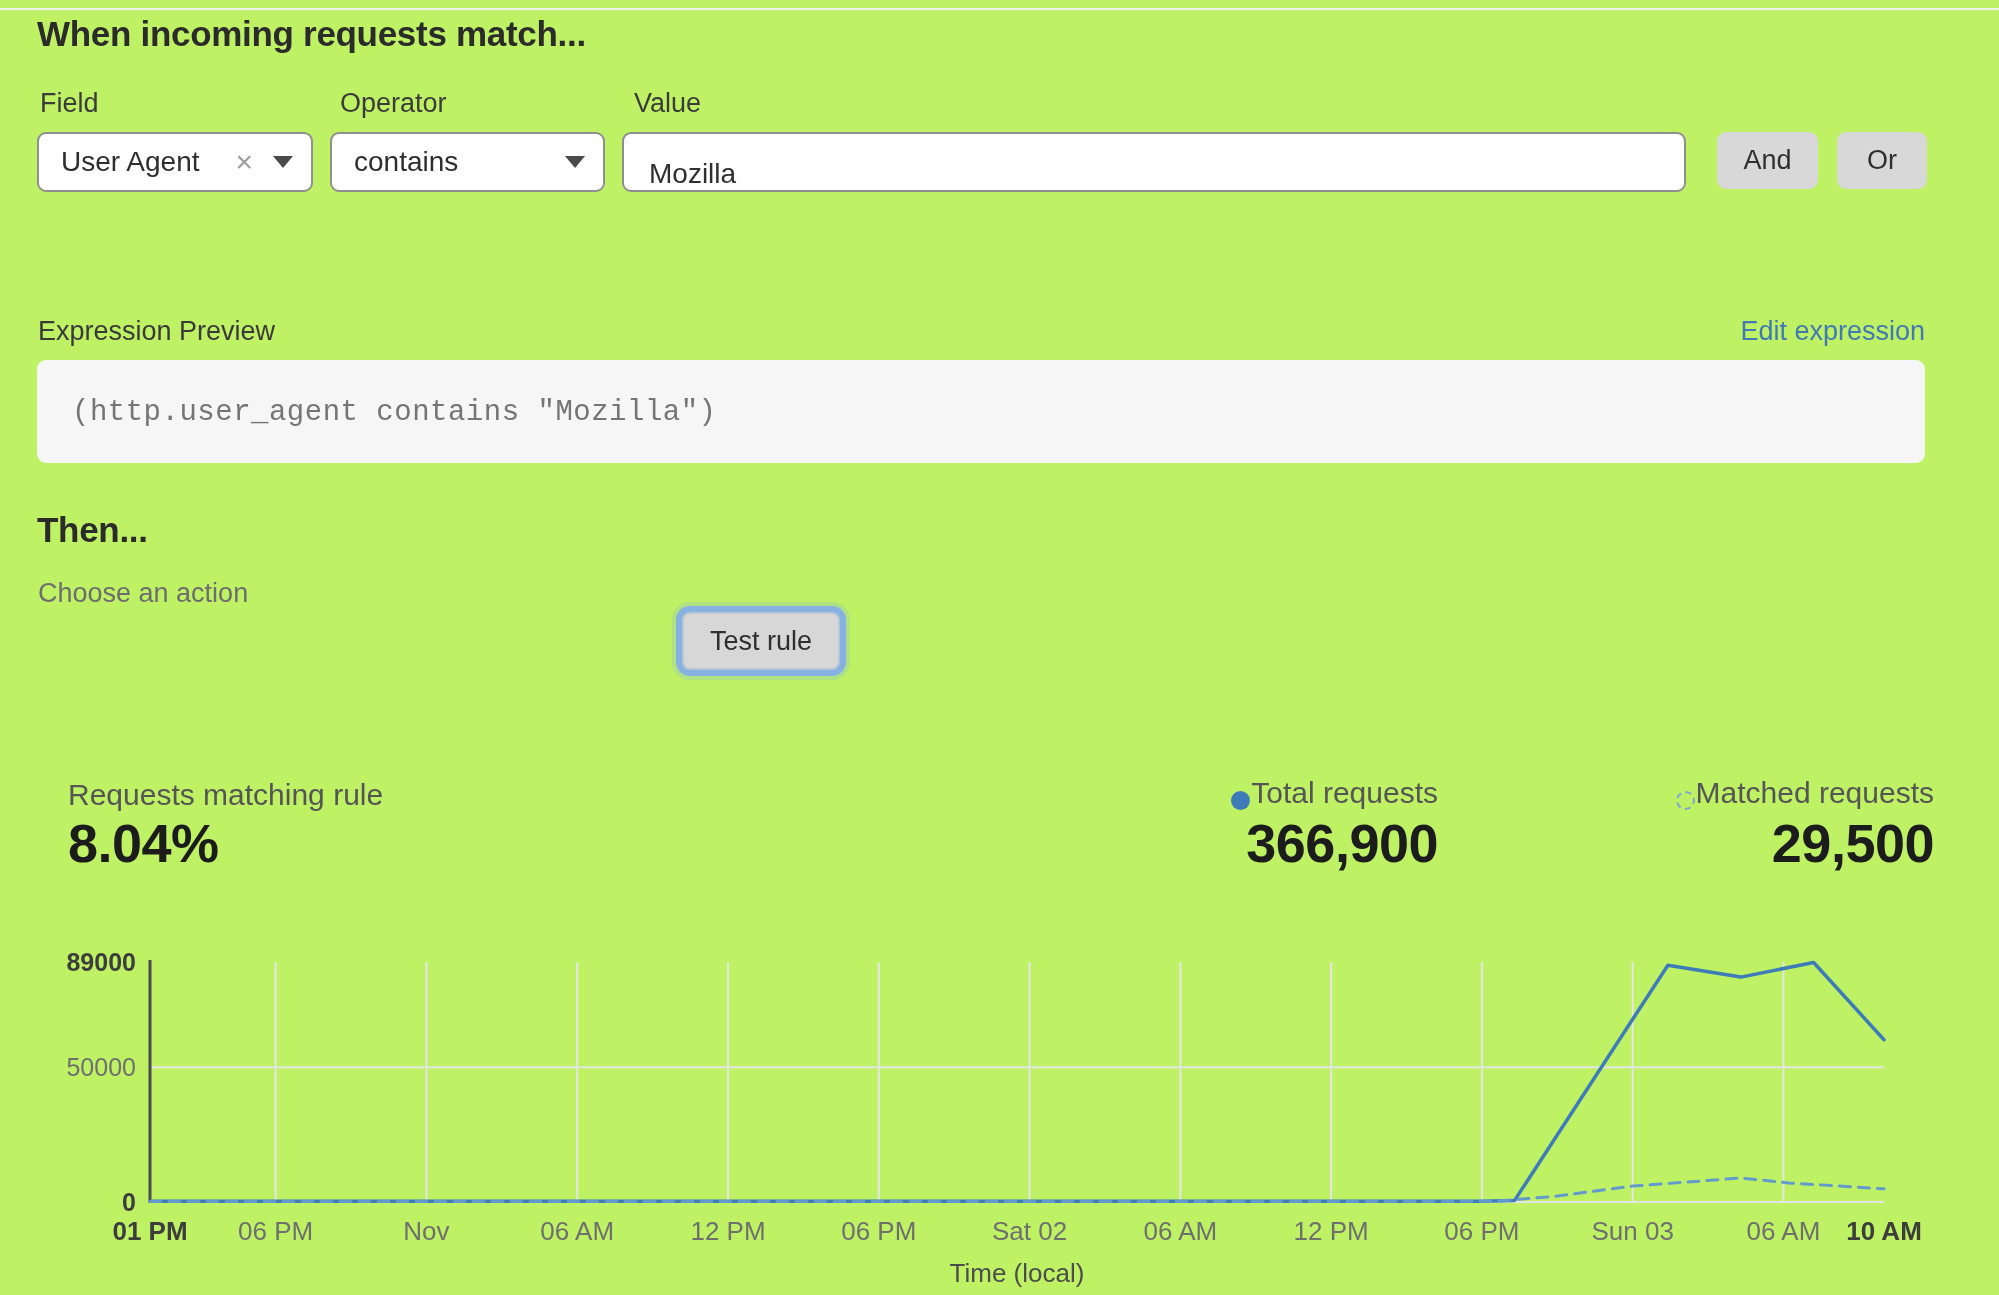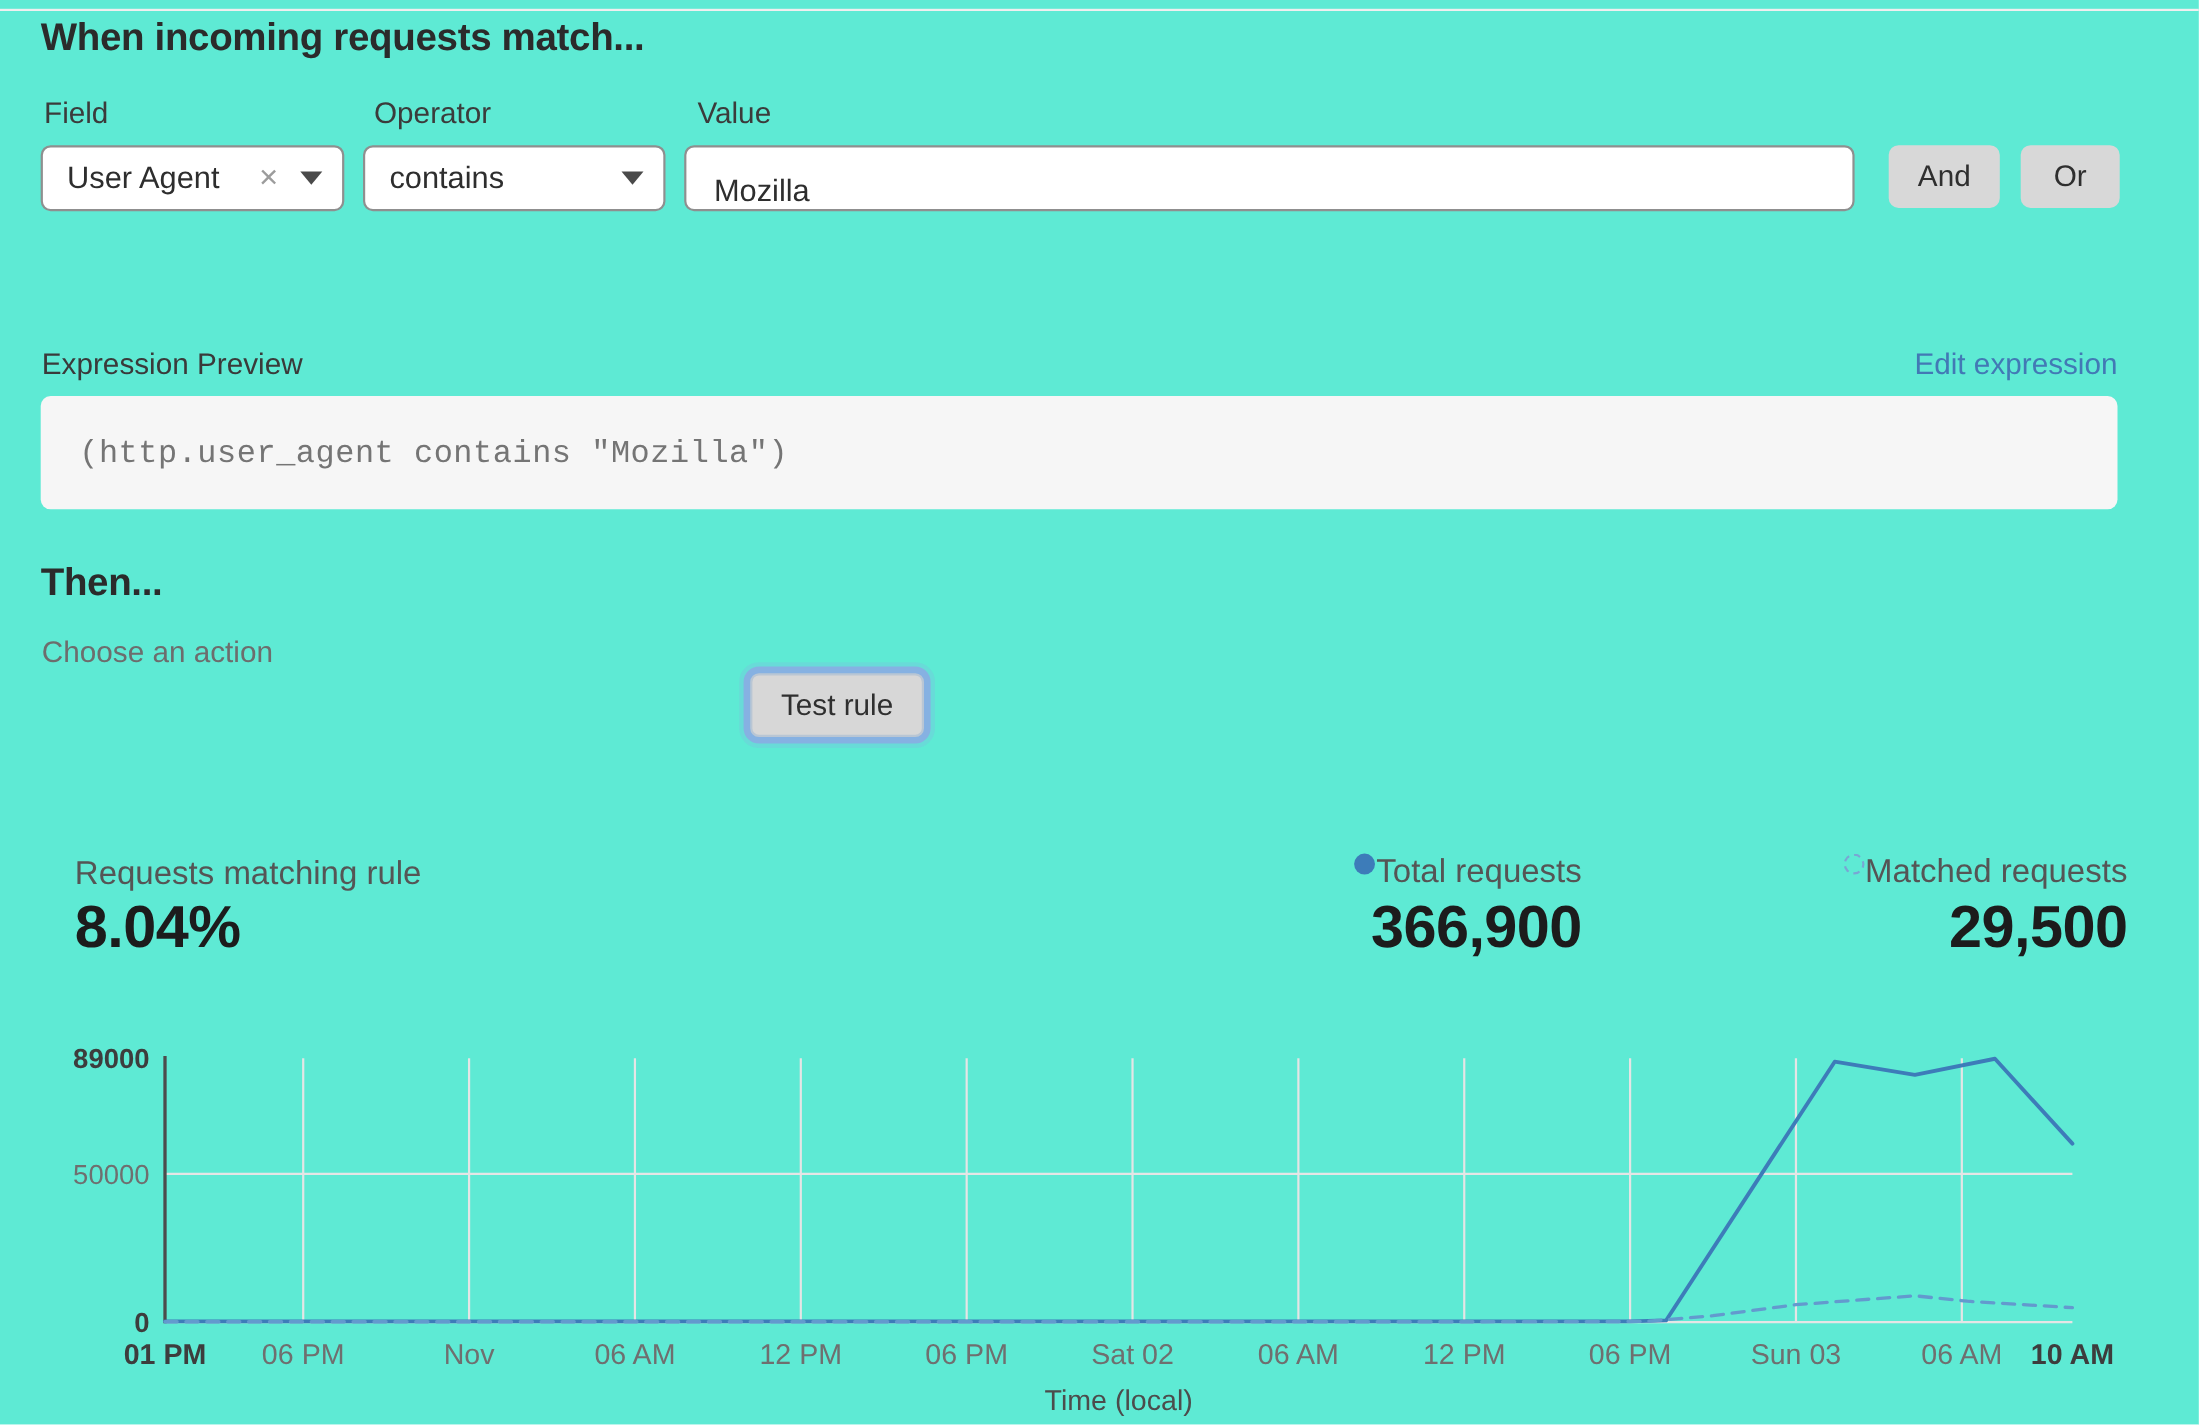--- a/index.html
+++ b/index.html
@@ -1,17 +1,17 @@
 <!DOCTYPE html>
 <html><head>
 <meta charset="utf-8">
 <style>
   html,body { margin:0; padding:0; background:#ffffff; }
   .page {
-    position:relative; width:1999px; height:1295px; background:#5eead4;
+    position:relative; width:1999px; height:1295px; background:#bef264;
     font-family:"Liberation Sans", sans-serif; overflow:hidden; color:#2d2d2d;
   }
   .abs { position:absolute; }
   .top-rule { position:absolute; top:8px; left:0; right:0; height:2px; background:#efefef; }
 
   .section-title { font-size:35px; font-weight:700; color:#2b2b2b; letter-spacing:-0.3px; }
   .field-label  { font-size:27px; color:#3b3b3b; }
   .muted-label  { font-size:27px; color:#6d6d6d; }
 
   .select {
@@ -45,21 +45,21 @@
 
   .test-btn {
     box-sizing:border-box; display:flex; align-items:center; justify-content:center;
     background:#d7d7d7; border:2px solid #b9c6d4; border-radius:8px;
     box-shadow:0 0 0 6px #86b1e2, 0 0 0 10px rgba(134,177,226,0.25);
     font-size:27px; color:#2f2f2f; cursor:pointer;
   }
 
   .stat-label { font-size:30px; color:#555555; white-space:nowrap; }
   .stat-value { font-size:54px; font-weight:700; color:#1c1c1c; letter-spacing:-0.5px; white-space:nowrap; }
-  .legend-row { display:flex; align-items:flex-start; gap:1px; }
+  .legend-row { display:flex; align-items:flex-end; gap:1px; }
   .legend-dot { width:19px; height:19px; border-radius:50%; background:#3d7cb9; }
   .legend-dashed-circle {
     box-sizing:border-box; width:19px; height:19px; border-radius:50%;
     border:2.5px dashed #79a6d4; background:transparent;
   }
   .right-align { text-align:right; }
   svg text { font-family:"Liberation Sans", sans-serif; }
 </style>
 </head>
 <body>

